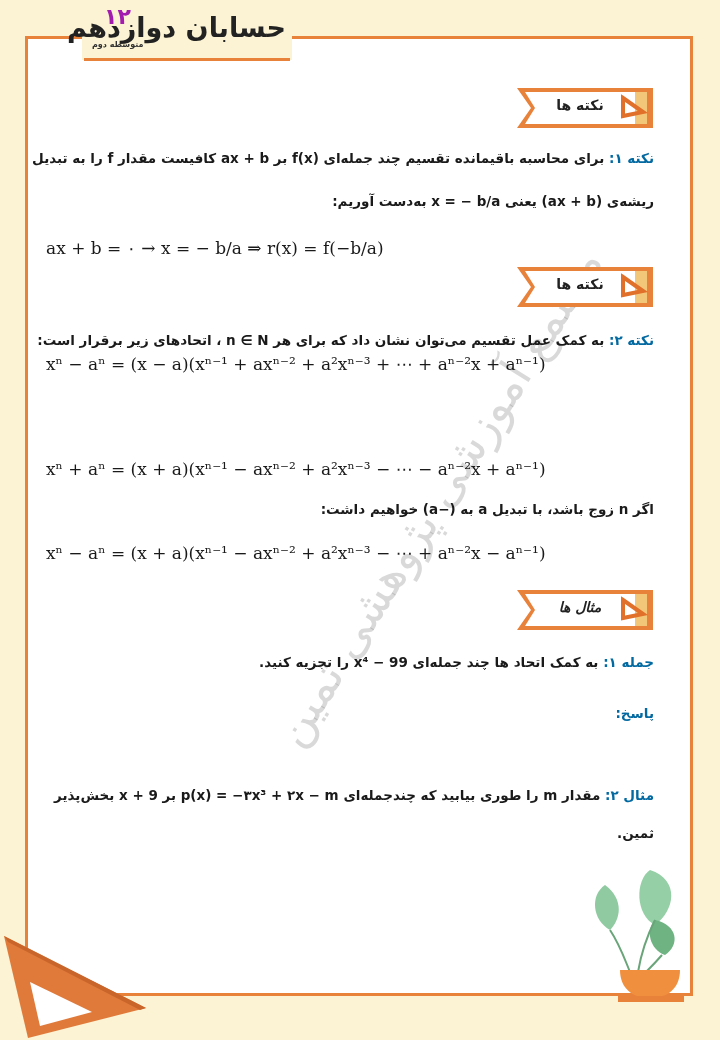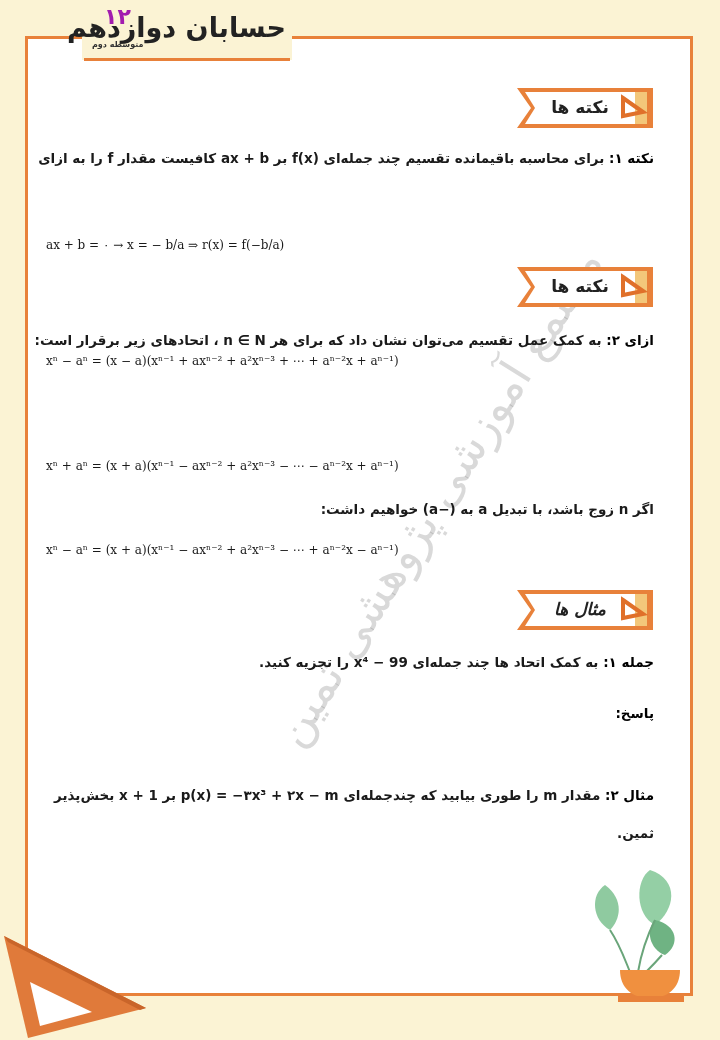--- a/index.html
+++ b/index.html
@@ -29,32 +29,32 @@
   }
   .logo-underline {
     position:absolute; left:84px; top:58px; width:206px; height:3px; background:#e8813a; z-index:3;
   }
   .banner {
     position:absolute; width:140px; height:44px; z-index:2;
   }
   .banner svg { position:absolute; left:0; top:0; }
   .banner-label {
     position:absolute; left:30px; top:11px; width:70px; text-align:center;
-    font-weight:bold; font-size:17px; color:#222; direction:rtl;
+    font-weight:bold; font-size:14px; color:#222; direction:rtl;
   }
   .content { position:absolute; left:0; top:0; width:720px; height:1040px; z-index:2; }
   .rtl-line {
     position:absolute; right:66px; direction:rtl; text-align:right;
     font-size:13.5px; font-weight:bold; color:#1a1a1a; white-space:nowrap;
   }
   .ltr-line {
     position:absolute; left:46px; direction:ltr; text-align:left;
-    font-family:"DejaVu Serif", serif; font-size:12px; color:#1a1a1a; white-space:nowrap;
+    font-family:"DejaVu Serif", serif; font-size:17px; color:#1a1a1a; white-space:nowrap;
   }
-  .lead { color:#000000; font-weight:bold; }
+  .lead { color:#0369a1; font-weight:bold; }
   .watermark {
     position:absolute; left:150px; top:470px; transform:rotate(-58deg);
     transform-origin:center; font-size:46px; color:rgba(120,120,120,0.28);
     white-space:nowrap; direction:rtl; z-index:1; font-family:"DejaVu Serif", serif;
   }
   .ruler { position:absolute; left:0; top:930px; z-index:4; }
   .plant { position:absolute; left:580px; top:860px; z-index:4; }
 </style>
 </head>
 <body>
@@ -97,42 +97,43 @@
     <rect x="120" y="6" width="12" height="32" fill="#f3c77a"></rect>
     <polygon points="108,12 128,26 108,30" fill="none" stroke="#e0702a" stroke-width="4"></polygon>
   </svg>
   <span class="banner-label">مثال ها</span>
 </div>
 
 <div class="content">
 
   <div class="rtl-line" style="top:150px;">
     <span class="lead">نکته ۱:</span>
-    <span>برای محاسبه باقیمانده تقسیم چند جمله‌ای f(x) بر ax + b کافیست مقدار f را به ازای</span>
+    <span>برای محاسبه باقیمانده تقسیم چند جمله‌ای f(x) بر ax + b کافیست مقدار f را به تبدیل</span>
   </div>
+  <div class="rtl-line" style="top:193px;">ریشه‌ی (ax + b) یعنی x = − b/a به‌دست آوریم:</div>
   <div class="ltr-line" style="top:238px;">ax + b = ۰ → x = − b/a ⇒ r(x) = f(−b/a)</div>
 
   <div class="rtl-line" style="top:332px;">
-    <span class="lead">ازای ۲:</span>
+    <span class="lead">نکته ۲:</span>
     <span>به کمک عمل تقسیم می‌توان نشان داد که برای هر n ∈ N ، اتحادهای زیر برقرار است:</span>
   </div>
   <div class="ltr-line" style="top:354px;">xⁿ − aⁿ = (x − a)(xⁿ⁻¹ + axⁿ⁻² + a²xⁿ⁻³ + ⋯ + aⁿ⁻²x + aⁿ⁻¹)</div>
   <div class="ltr-line" style="top:459px;">xⁿ + aⁿ = (x + a)(xⁿ⁻¹ − axⁿ⁻² + a²xⁿ⁻³ − ⋯ − aⁿ⁻²x + aⁿ⁻¹)</div>
   <div class="rtl-line" style="top:501px;">اگر n زوج باشد، با تبدیل a به (−a) خواهیم داشت:</div>
   <div class="ltr-line" style="top:543px;">xⁿ − aⁿ = (x + a)(xⁿ⁻¹ − axⁿ⁻² + a²xⁿ⁻³ − ⋯ + aⁿ⁻²x − aⁿ⁻¹)</div>
 
   <div class="rtl-line" style="top:654px;">
     <span class="lead">جمله ۱:</span>
     <span>به کمک اتحاد ها چند جمله‌ای x⁴ − 99 را تجزیه کنید.</span>
   </div>
   <div class="rtl-line lead" style="top:705px;">پاسخ:</div>
 
   <div class="rtl-line" style="top:787px;">
     <span class="lead">مثال ۲:</span>
-    <span>مقدار m را طوری بیابید که چندجمله‌ای p(x) = −۳x³ + ۲x − m بر x + 1 بخش‌پذیر</span>
+    <span>مقدار m را طوری بیابید که چندجمله‌ای p(x) = −۳x³ + ۲x − m بر x + 9 بخش‌پذیر</span>
   </div>
   <div class="rtl-line" style="top:825px;">ثمین.</div>
 </div>
 
 <svg class="ruler" width="150" height="110" viewBox="0 0 150 110">
   <polygon points="4,6 146,78 28,108" fill="#e07a3a"></polygon>
   <polygon points="30,52 92,82 40,96" fill="#ffffff"></polygon>
   <polygon points="4,6 146,78 140,80 8,12" fill="#c9652a"></polygon>
 </svg>
 

